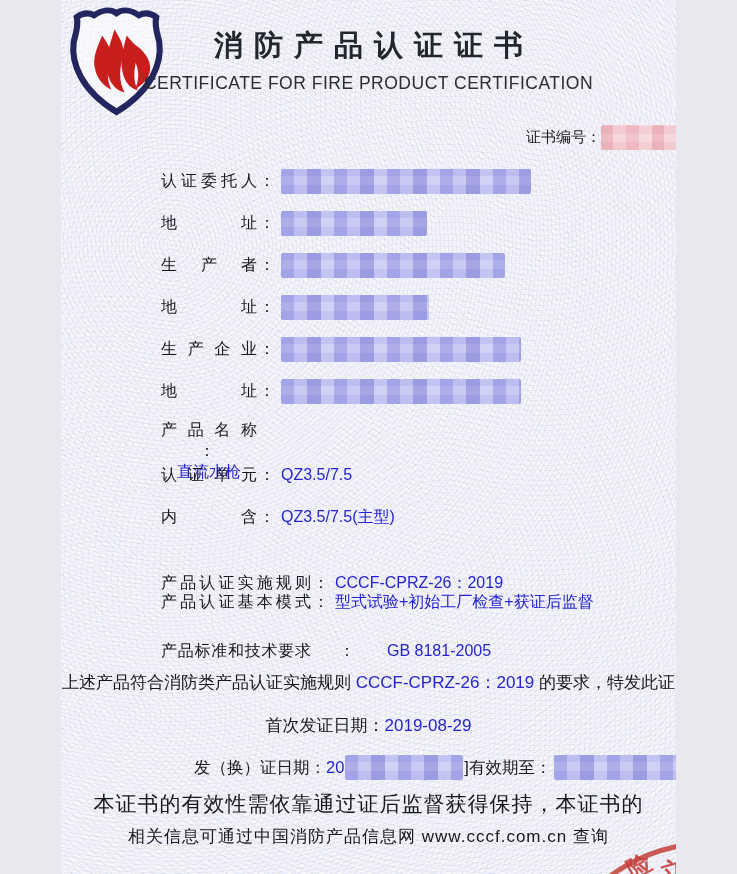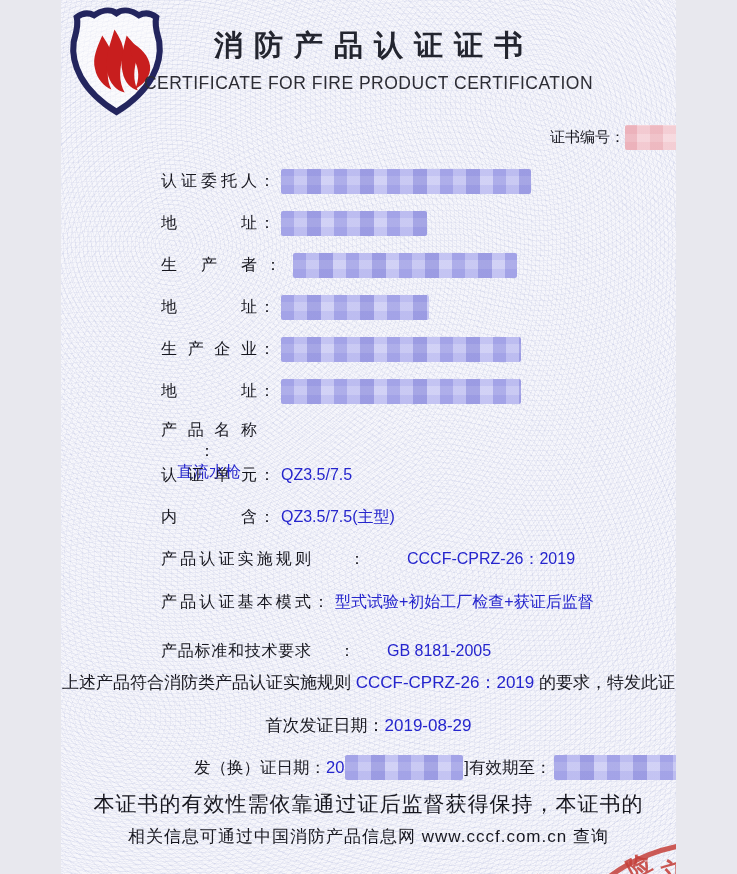--- a/index.html
+++ b/index.html
@@ -35,21 +35,21 @@
       repeating-linear-gradient(0deg, rgba(150,150,235,.30) 0 9px, rgba(200,200,250,.18) 9px 18px);
     filter:blur(.6px);
   }
   .redact.pink{
     background-color:#f5dde1;
     background-image:
       repeating-linear-gradient(90deg, rgba(225,130,145,.35) 0 12px, rgba(245,195,205,.25) 12px 25px, rgba(230,150,160,.35) 25px 38px, rgba(250,215,222,.20) 38px 51px),
       repeating-linear-gradient(0deg, rgba(235,160,172,.28) 0 8px, rgba(250,210,218,.18) 8px 16px);
   }
   .certno{position:absolute;top:125px;left:465px;display:flex;align-items:center;}
-  .certno .lbl-plain{font-size:15px;color:#17171f;white-space:nowrap;margin-left:24px;}
+  .certno .lbl-plain{font-size:15px;color:#17171f;white-space:nowrap;}
   .center-line{position:absolute;left:0;width:100%;text-align:center;color:#17171f;white-space:nowrap;}
   .statement{top:671px;font-size:17px;}
   .firstissue{top:714px;font-size:17px;}
   .blue{color:#2525cd;}
   .reissue{position:absolute;top:755px;left:133px;display:flex;align-items:center;font-size:16.5px;color:#17171f;white-space:nowrap;justify-content:flex-end;}
   .footer1{top:790px;font-size:21px;font-weight:500;letter-spacing:1px;}
   .footer2{top:825px;font-size:17px;font-weight:500;letter-spacing:1px;}
   .note{top:853px;font-size:15px;font-weight:bold;color:#e60000;letter-spacing:.5px;margin-top:20px;}
   .logo{position:absolute;top:5px;left:2px;width:108px;height:112px;}
   .seal{position:absolute;top:838px;left:450px;width:287px;height:36px;overflow:hidden;}
@@ -81,21 +81,21 @@
   <div class="row" style="top:168px;">
     <span class="lbl w96">认证委托人</span>
       <span class="colon">：</span>
     <div class="redact" style="width:250px;"></div>
   </div>
   <div class="row" style="top:210px;">
     <span class="lbl w96">地址</span>
       <span class="colon">：</span>
     <div class="redact" style="width:146px;"></div>
   </div>
-  <div class="row" style="top:252px;gap:6px;">
+  <div class="row" style="top:252px;">
     <span class="lbl w96">生产者</span>
       <span class="colon">：</span>
     <div class="redact" style="width:224px;"></div>
   </div>
   <div class="row" style="top:294px;">
     <span class="lbl w96">地址</span>
       <span class="colon">：</span>
     <div class="redact" style="width:148px;"></div>
   </div>
   <div class="row" style="top:336px;">
@@ -116,21 +116,21 @@
   <div class="row" style="top:462px;">
     <span class="lbl w96">认证单元</span>
       <span class="colon">：</span>
     <span class="val">QZ3.5/7.5</span>
   </div>
   <div class="row" style="top:504px;">
     <span class="lbl w96">内含</span>
       <span class="colon">：</span>
     <span class="val">QZ3.5/7.5(主型)</span>
   </div>
-  <div class="row" style="top:546px;gap:36px;">
+  <div class="row" style="top:570px;">
     <span class="lbl w150">产品认证实施规则</span>
       <span class="colon">：</span>
     <span class="val">CCCF-CPRZ-26：2019</span>
   </div>
   <div class="row" style="top:589px;">
     <span class="lbl w150">产品认证基本模式</span>
       <span class="colon">：</span>
     <span class="val">型式试验+初始工厂检查+获证后监督</span>
   </div>
   <div class="row" style="top:638px;gap:26px;">

